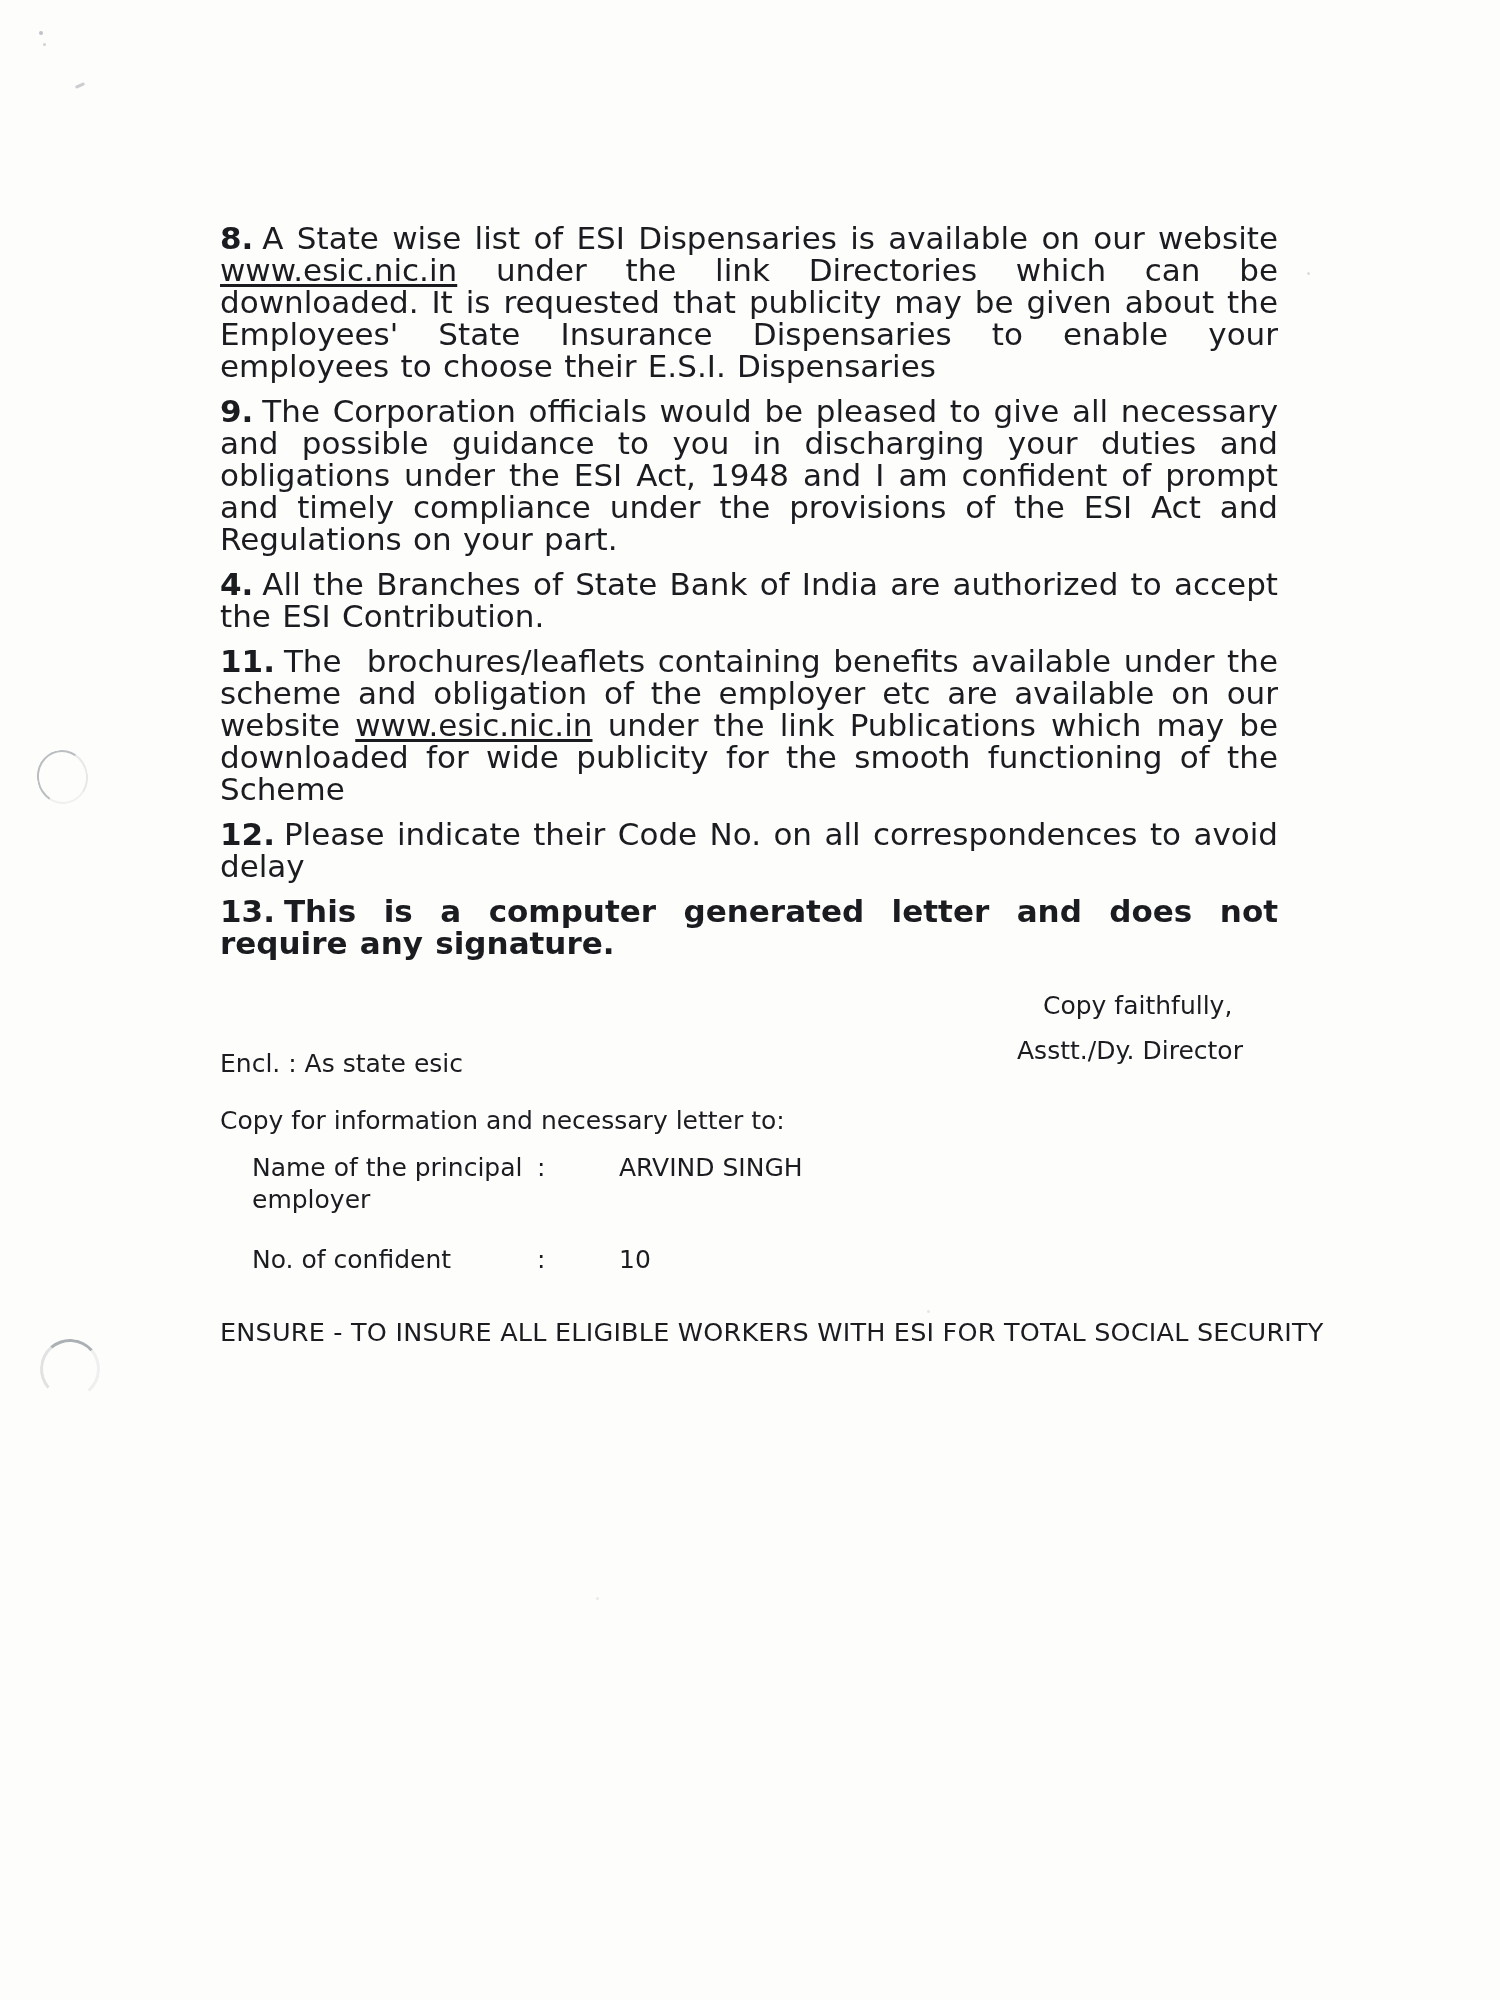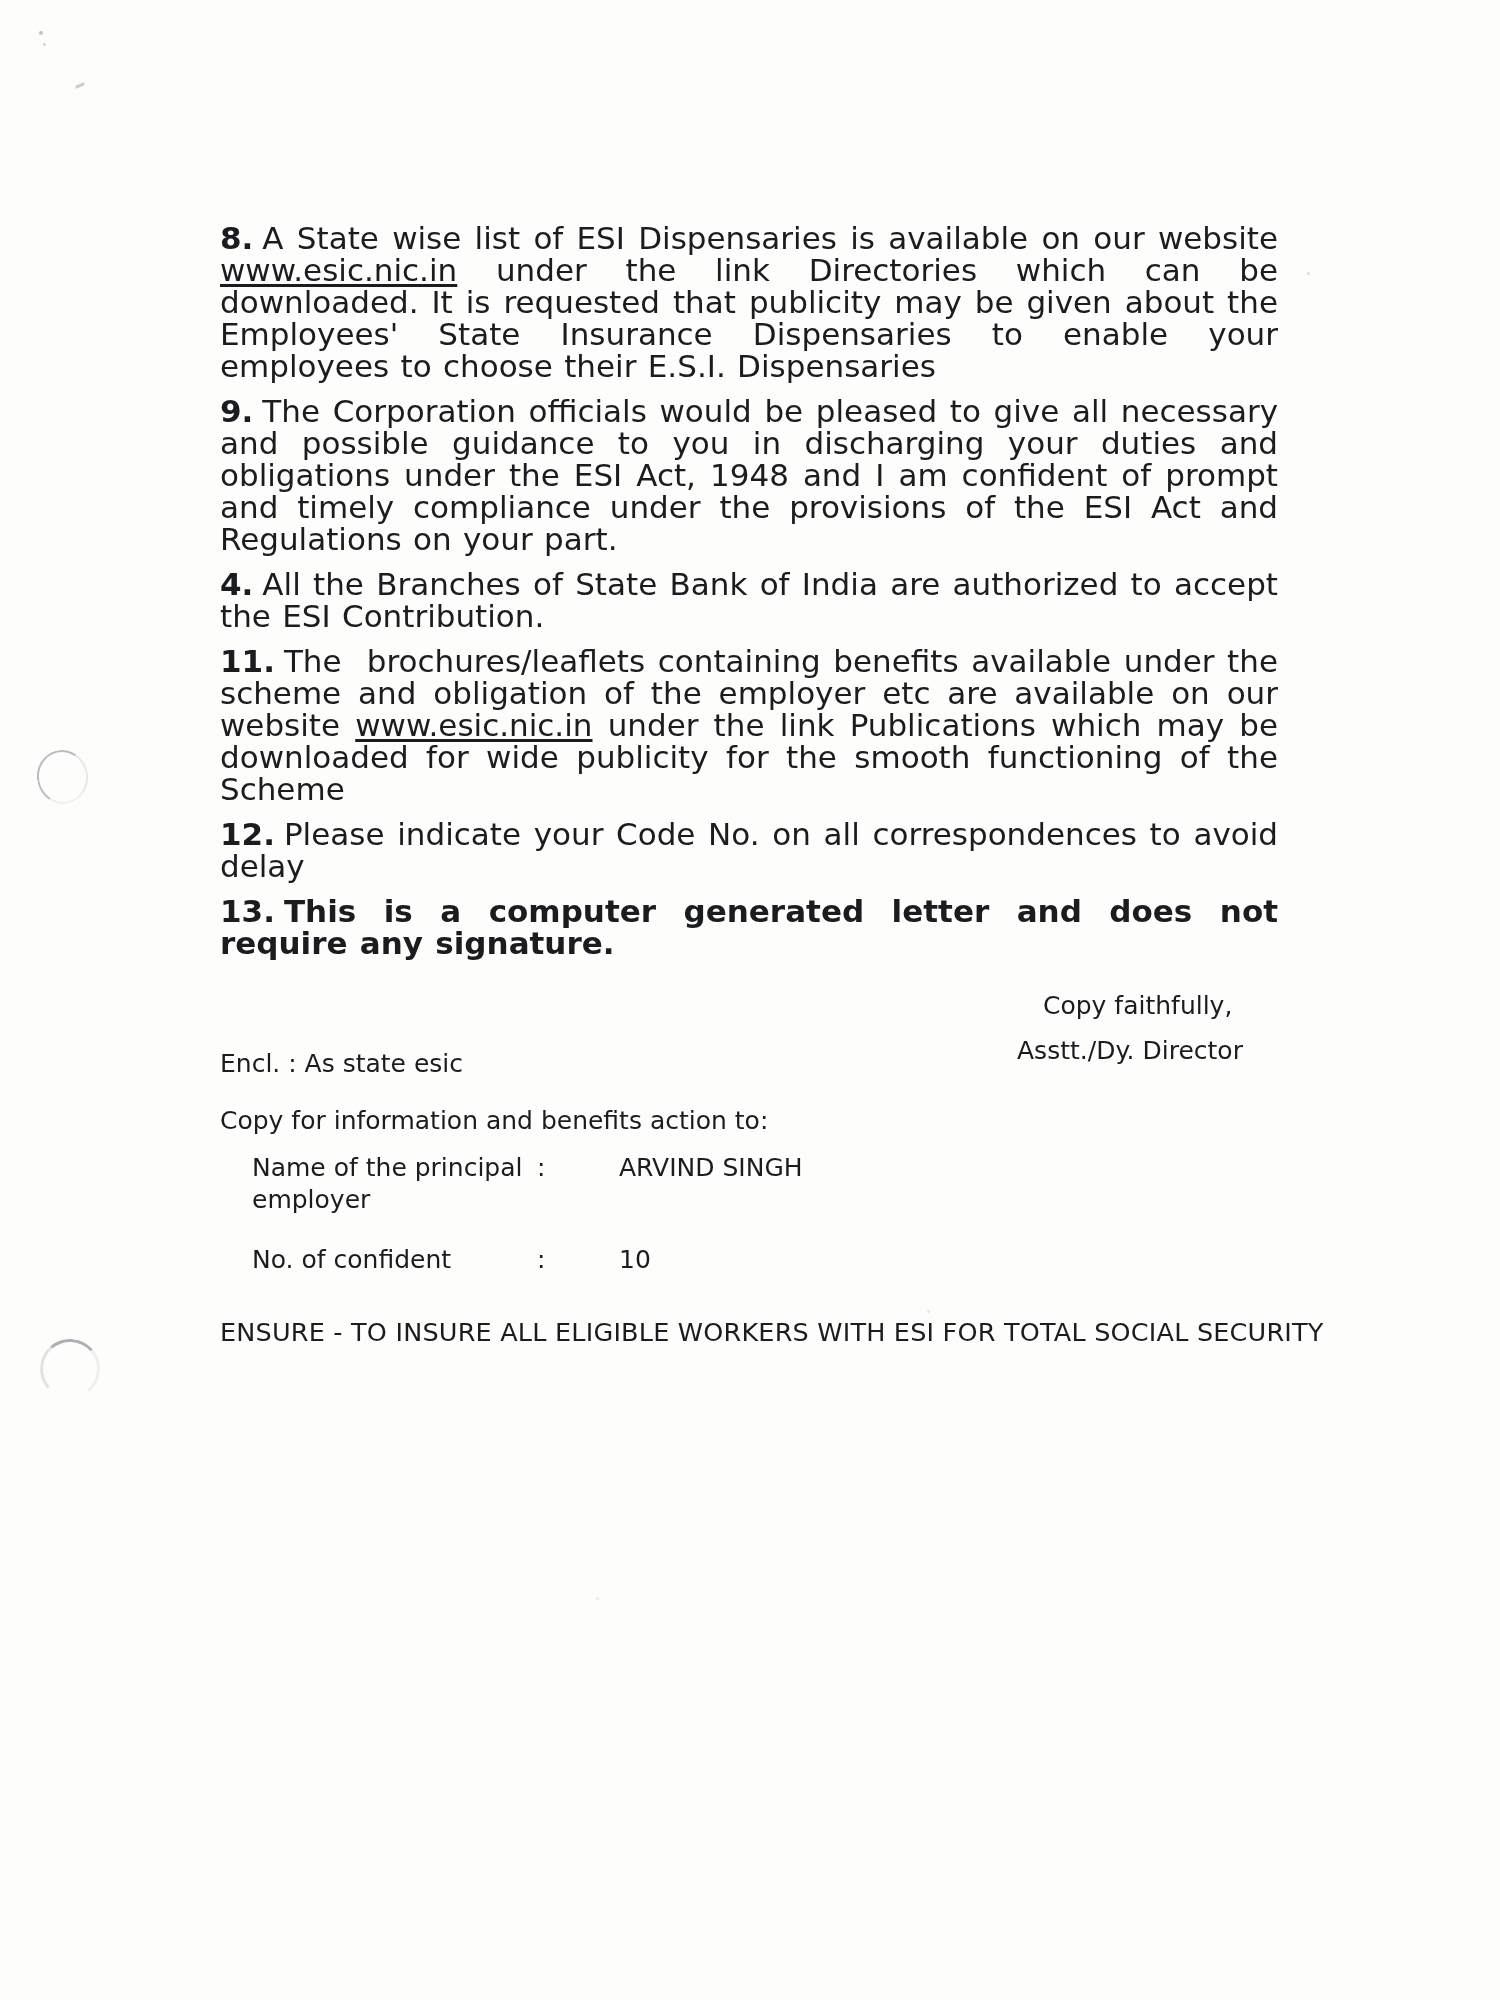--- a/index.html
+++ b/index.html
@@ -71,32 +71,32 @@
   <div class="content">
 
     <p class="para"><b class="num">8.</b><span>A State wise list of ESI Dispensaries is available on our website </span><span class="doclink">www.esic.nic.in</span><span> under the link Directories which can be downloaded. It is requested that publicity may be given about the Employees' State Insurance Dispensaries to enable your employees to choose their E.S.I. Dispensaries</span></p>
 
     <p class="para"><b class="num">9.</b><span>The Corporation officials would be pleased to give all necessary and possible guidance to you in discharging your duties and obligations under the ESI Act, 1948 and I am confident of prompt and timely compliance under the provisions of the ESI Act and Regulations on your part.</span></p>
 
     <p class="para"><b class="num">4.</b><span>All the Branches of State Bank of India are authorized to accept the ESI Contribution.</span></p>
 
     <p class="para"><b class="num">11.</b><span>The&nbsp; brochures/leaflets containing benefits available under the scheme and obligation of the employer etc are available on our website </span><span class="doclink">www.esic.nic.in</span><span> under the link Publications which may be downloaded for wide publicity for the smooth functioning of the Scheme</span></p>
 
-    <p class="para"><b class="num">12.</b><span>Please indicate your Code No. on all correspondences to avoid delay</span></p>
+    <p class="para"><b class="num">12.</b><span>Please indicate their Code No. on all correspondences to avoid delay</span></p>
 
     <p class="para bold"><b class="num">13.</b><span>This is a computer generated letter and does not require any signature.</span></p>
 
     <div class="valediction">Copy faithfully,</div>
 
     <div class="sig-row">
       <div class="enclosure">Encl. : As state esic</div>
       <div class="signatory">Asstt./Dy. Director</div>
     </div>
 
-    <div class="copy-note">Copy for information and benefits action to:</div>
+    <div class="copy-note">Copy for information and necessary letter to:</div>
 
     <div class="fields">
       <div class="field-row">
         <span class="field-label">Name of the principal employer</span>
         <span class="field-sep">:</span>
         <span class="field-value">ARVIND SINGH</span>
       </div>
       <div class="field-row">
         <span class="field-label">No. of confident</span>
         <span class="field-sep">:</span>

